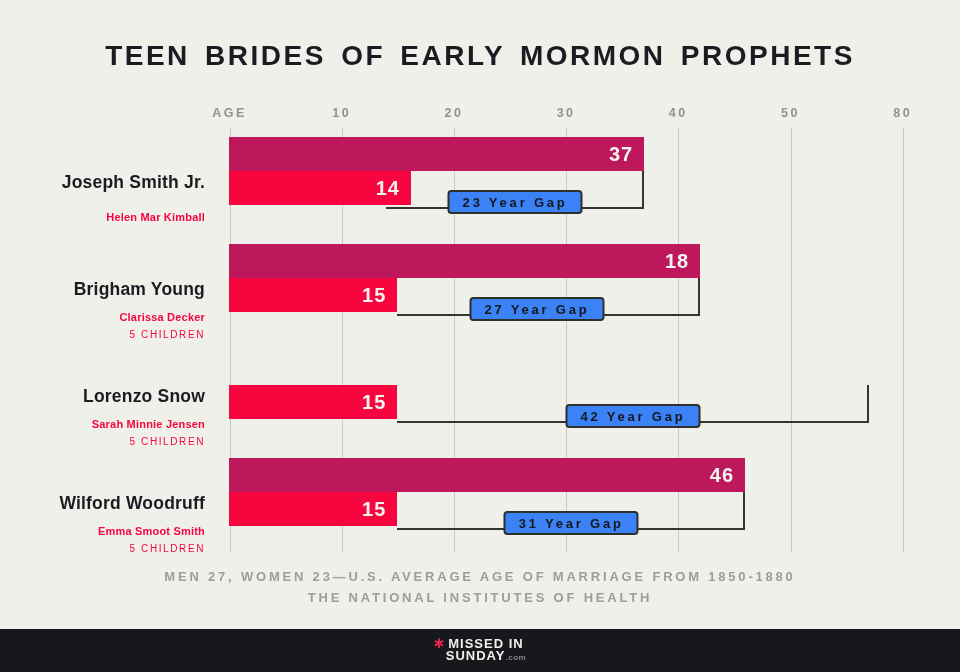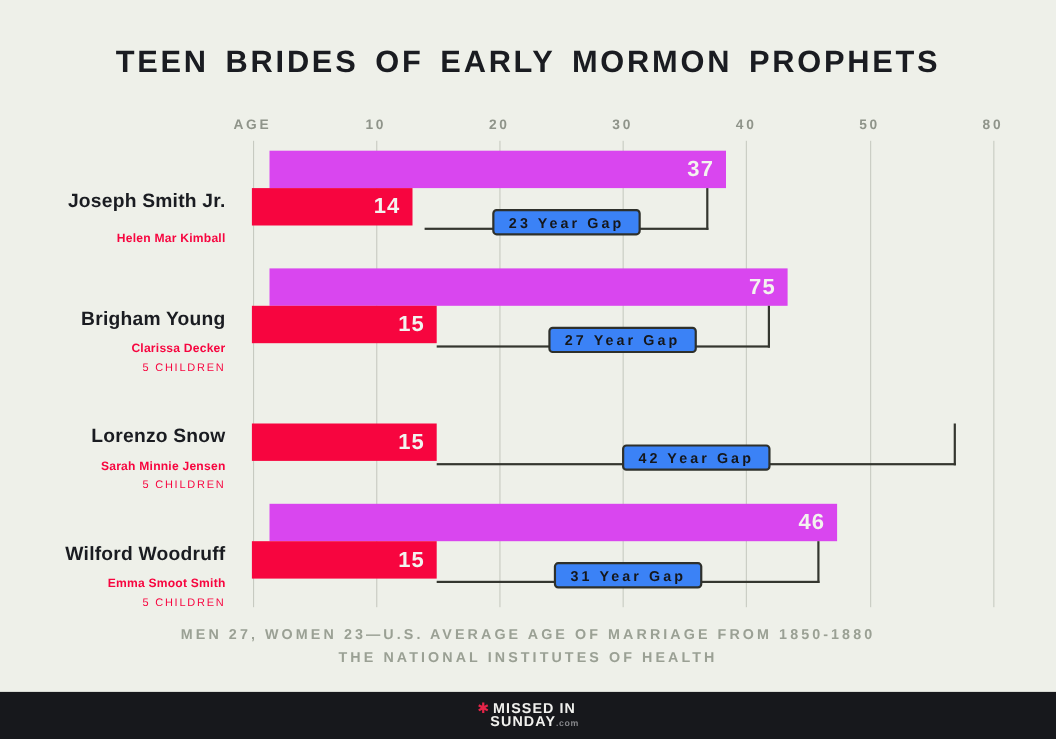--- a/index.html
+++ b/index.html
@@ -37,21 +37,21 @@
     font-size:11px;font-weight:800;color:#f7053f;letter-spacing:0.2px;white-space:nowrap;line-height:19px;
   }
   .children-note{
     font-size:10px;font-weight:400;color:#f7053f;letter-spacing:1.6px;margin-top:2px;white-space:nowrap;
   }
   .children-note:empty{display:none;}
   .gbars{position:absolute;left:229px;top:0;right:0;height:107px;}
   .bar{
     position:absolute;left:0;height:34px;display:flex;align-items:center;justify-content:flex-end;
   }
-  .bar-dark{top:0;background:#d946ef;margin-left:16px;}
+  .bar-dark{top:0;background:#be185d;}
   .bar-red{top:34px;background:#f7053f;}
   .bar-value{
     color:#f3f3ef;font-size:20px;font-weight:800;letter-spacing:1px;padding-right:11px;
   }
   .bracket-h{position:absolute;top:70px;height:2px;background:#34362f;}
   .bracket-v{position:absolute;top:34px;width:2px;height:38px;background:#34362f;}
   .gap-box{
     position:absolute;top:53px;transform:translateX(-50%);
     background:#3b82f6;border:2px solid #2e302b;border-radius:4px;
     padding:3px 13px 2px 13px;
@@ -106,47 +106,47 @@
       <div class="prophet-label">Joseph Smith Jr.</div>
       <div class="bride-block">
         <div class="bride-label">Helen Mar Kimball</div>
 
       </div>
     </div>
     <div class="gbars">
       <div class="bar bar-dark" style="width: 415.14px;">
           <span class="bar-value">37</span>
         </div>
-      <div class="bar bar-red" style="width: 146px;">
+      <div class="bar bar-red" style="width: 182px;">
           <span class="bar-value">14</span>
         </div>
       <div class="bracket-h" style="left: 157.08px; width: 258.06px;"></div>
       <div class="bracket-v" style="left: 413.14px;"></div>
       <div class="gap-box" style="left: 286.11px;">23 Year Gap</div>
     </div>
   </div>
 
   <div class="group" style="top:244px;">
     <div class="glabels">
       <div class="prophet-label">Brigham Young</div>
       <div class="bride-block">
         <div class="bride-label">Clarissa Decker</div>
         <div class="children-note">5 CHILDREN</div>
       </div>
     </div>
     <div class="gbars">
       <div class="bar bar-dark" style="width: 471.24px;">
-          <span class="bar-value">75</span>
+          <span class="bar-value">18</span>
         </div>
       <div class="bar bar-red" style="width: 168.3px;">
           <span class="bar-value">15</span>
         </div>
       <div class="bracket-h" style="left: 168.3px; width: 302.94px;"></div>
       <div class="bracket-v" style="left: 469.24px;"></div>
-      <div class="gap-box" style="left: 337px;">27 Year Gap</div>
+      <div class="gap-box" style="left: 308px;">27 Year Gap</div>
     </div>
   </div>
 
   <div class="group" style="top:351px;">
     <div class="glabels">
       <div class="prophet-label">Lorenzo Snow</div>
       <div class="bride-block">
         <div class="bride-label">Sarah Minnie Jensen</div>
         <div class="children-note">5 CHILDREN</div>
       </div>

